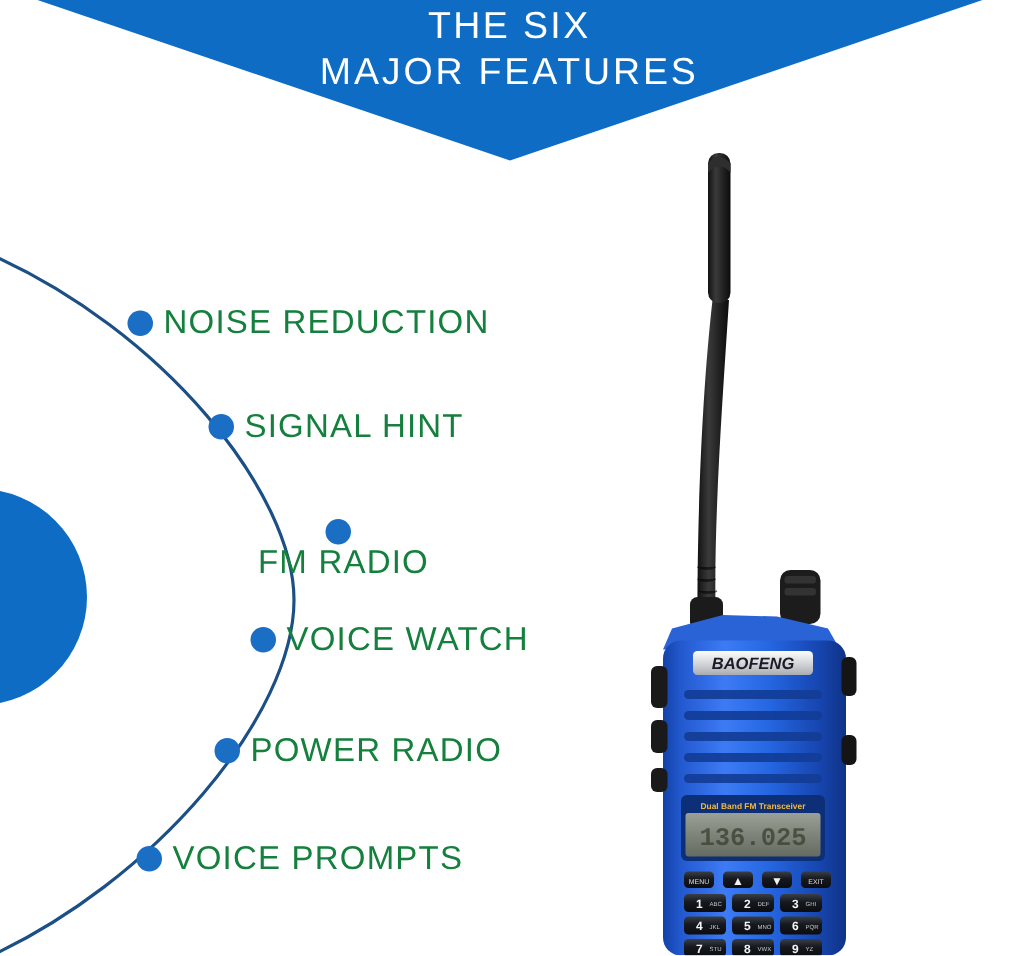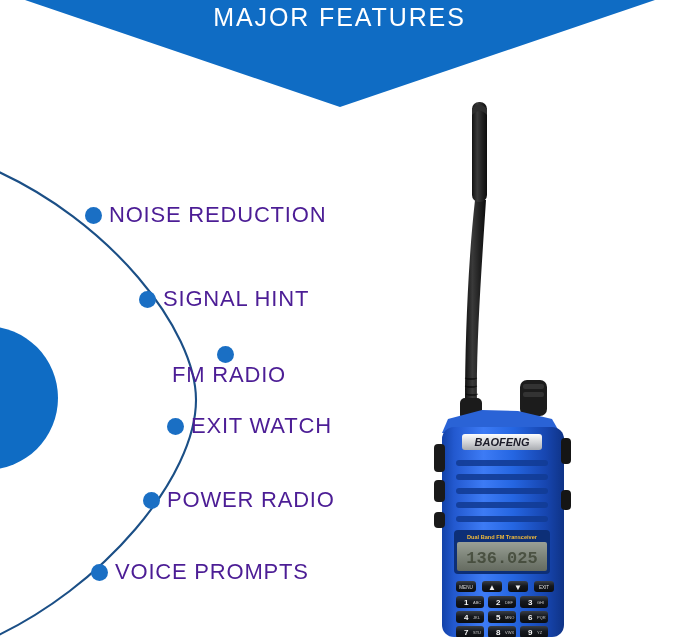--- a/index.html
+++ b/index.html
@@ -66,21 +66,21 @@
   }
   .feature-dot {
     width: 17px;
     height: 17px;
     border-radius: 50%;
     background: #1a6fc4;
     flex: 0 0 auto;
   }
   .feature-label {
     margin-left: 7px;
-    color: #4c1d95;
+    color: #15803d;
     font-size: 22px;
     line-height: 24px;
     letter-spacing: 0.8px;
     font-weight: 300;
   }
 
   
   #radio {
     position: absolute;
     left: 420px;
@@ -92,48 +92,49 @@
 </head>
 <body>
 
 <div id="page">
 
   <svg id="header-banner" viewBox="0 0 679 112" width="679" height="112">
     <polygon id="header-shape" points="25,0 655,0 340,107" fill="#0f6cc4"></polygon>
   </svg>
 
   <div id="header-text">
+    <span class="hline hline-1">THE SIX</span>
     <span class="hline hline-2">MAJOR FEATURES</span>
   </div>
 
   <svg id="decor-layer" viewBox="0 0 679 637" width="679" height="637">
 
     <path id="feature-arc" d="M -10 168 C 110 220 196 330 196 400 C 196 476 104 588 -12 640" fill="none" stroke="#1b4f86" stroke-width="2.1"></path>
 
     <circle id="decor-circle" cx="-14" cy="398" r="72" fill="#0f6cc4"></circle>
   </svg>
 
   <div class="feature-item" style="left:85px;  top:203px;">
     <span class="feature-dot"></span>
     <span class="feature-label">NOISE REDUCTION</span>
   </div>
 
-  <div class="feature-item" style="left:139px; top:272px;margin-top:15px;">
+  <div class="feature-item" style="left:139px; top:272px;">
     <span class="feature-dot"></span>
     <span class="feature-label">SIGNAL HINT</span>
   </div>
 
   <div class="feature-item" style="left:165px; top:346px;flex-direction:column;">
     <span class="feature-dot"></span>
     <span class="feature-label">FM RADIO</span>
   </div>
 
   <div class="feature-item" style="left:167px; top:414px;">
     <span class="feature-dot"></span>
-    <span class="feature-label">EXIT WATCH</span>
+    <span class="feature-label">VOICE WATCH</span>
   </div>
 
   <div class="feature-item" style="left:143px; top:488px;">
     <span class="feature-dot"></span>
     <span class="feature-label">POWER RADIO</span>
   </div>
 
   <div class="feature-item" style="left:91px;  top:560px;">
     <span class="feature-dot"></span>
     <span class="feature-label">VOICE PROMPTS</span>

